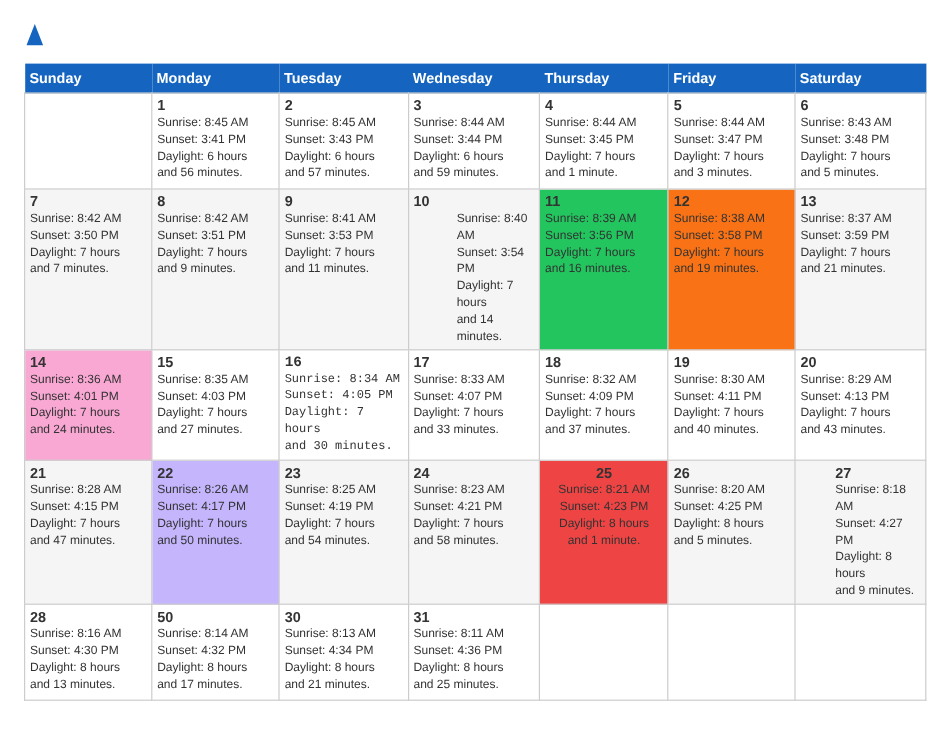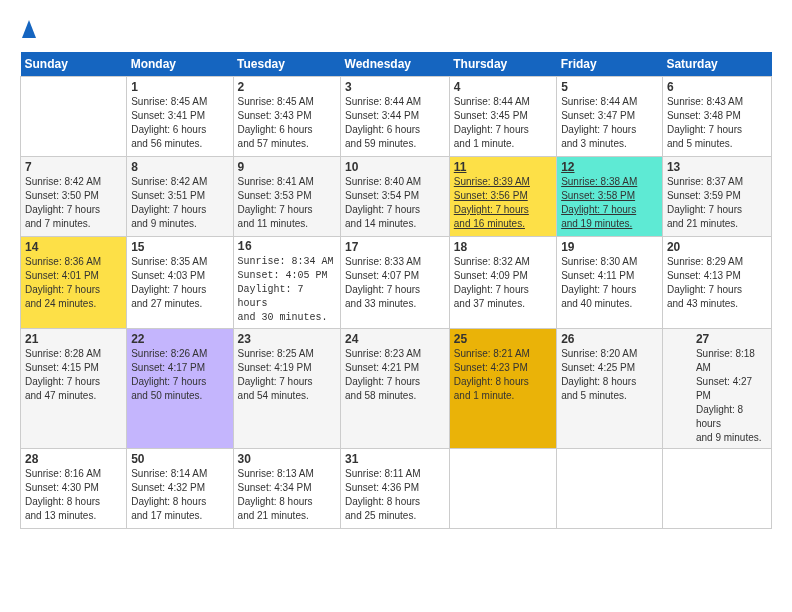--- a/index.html
+++ b/index.html
@@ -198,49 +198,49 @@
           </td>
           <td style="background-color: rgb(245, 245, 245);">
             <span class="day-num">9</span>
             <div class="day-info" style="white-space: pre-line;">Sunrise: 8:41 AM
 Sunset: 3:53 PM
 Daylight: 7 hours
 and 11 minutes.</div>
           </td>
           <td style="background-color: rgb(245, 245, 245);">
             <span class="day-num">10</span>
-            <div class="day-info" style="white-space: pre-line;">Sunrise: 8:40 AM
+            <div class="day-info" style="white-space: pre-line; margin-left: 36px;">Sunrise: 8:40 AM
 Sunset: 3:54 PM
 Daylight: 7 hours
 and 14 minutes.</div>
           </td>
-          <td style="background-color: #fde047; text-decoration: underline;">
+          <td style="background-color: #22c55e;">
             <span class="day-num">11</span>
             <div class="day-info" style="white-space: pre-line;">Sunrise: 8:39 AM
 Sunset: 3:56 PM
 Daylight: 7 hours
 and 16 minutes.</div>
           </td>
-          <td style="background-color: #5eead4; text-decoration: underline;">
+          <td style="background-color: #f97316;">
             <span class="day-num">12</span>
             <div class="day-info" style="white-space: pre-line;">Sunrise: 8:38 AM
 Sunset: 3:58 PM
 Daylight: 7 hours
 and 19 minutes.</div>
           </td>
           <td style="background-color: rgb(245, 245, 245);">
             <span class="day-num">13</span>
             <div class="day-info" style="white-space: pre-line;">Sunrise: 8:37 AM
 Sunset: 3:59 PM
 Daylight: 7 hours
 and 21 minutes.</div>
           </td>
         </tr>
         <tr>
-          <td style="background-color: #fde047; margin-top: 32px;">
+          <td style="background-color: #f9a8d4; margin-top: 32px;">
             <span class="day-num">14</span>
             <div class="day-info" style="white-space: pre-line;">Sunrise: 8:36 AM
 Sunset: 4:01 PM
 Daylight: 7 hours
 and 24 minutes.</div>
           </td>
           <td style="background-color: rgb(255, 255, 255);">
             <span class="day-num">15</span>
             <div class="day-info" style="white-space: pre-line;">Sunrise: 8:35 AM
 Sunset: 4:03 PM
@@ -305,21 +305,21 @@
 Daylight: 7 hours
 and 54 minutes.</div>
           </td>
           <td style="background-color: rgb(245, 245, 245);">
             <span class="day-num">24</span>
             <div class="day-info" style="white-space: pre-line;">Sunrise: 8:23 AM
 Sunset: 4:21 PM
 Daylight: 7 hours
 and 58 minutes.</div>
           </td>
-          <td style="background-color: #eab308;">
+          <td style="background-color: #ef4444; text-align: center;">
             <span class="day-num">25</span>
             <div class="day-info" style="white-space: pre-line;">Sunrise: 8:21 AM
 Sunset: 4:23 PM
 Daylight: 8 hours
 and 1 minute.</div>
           </td>
           <td style="background-color: rgb(245, 245, 245);">
             <span class="day-num">26</span>
             <div class="day-info" style="white-space: pre-line;">Sunrise: 8:20 AM
 Sunset: 4:25 PM

